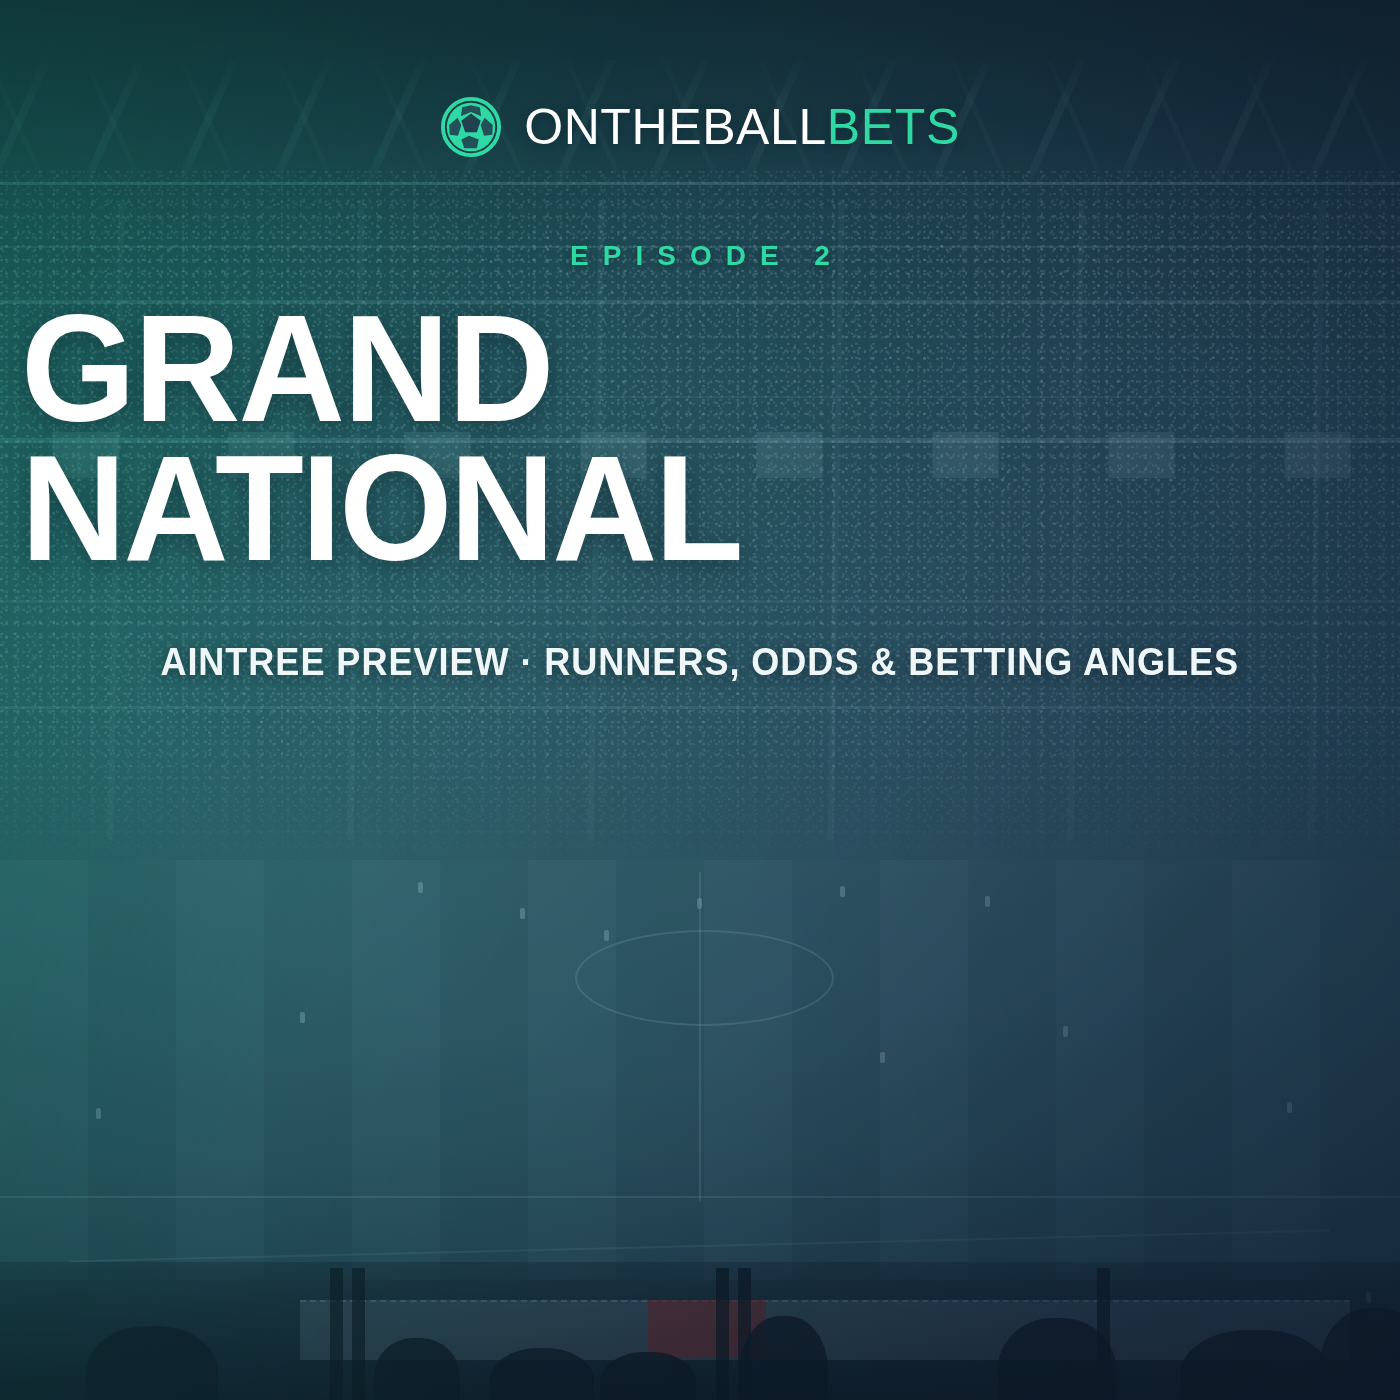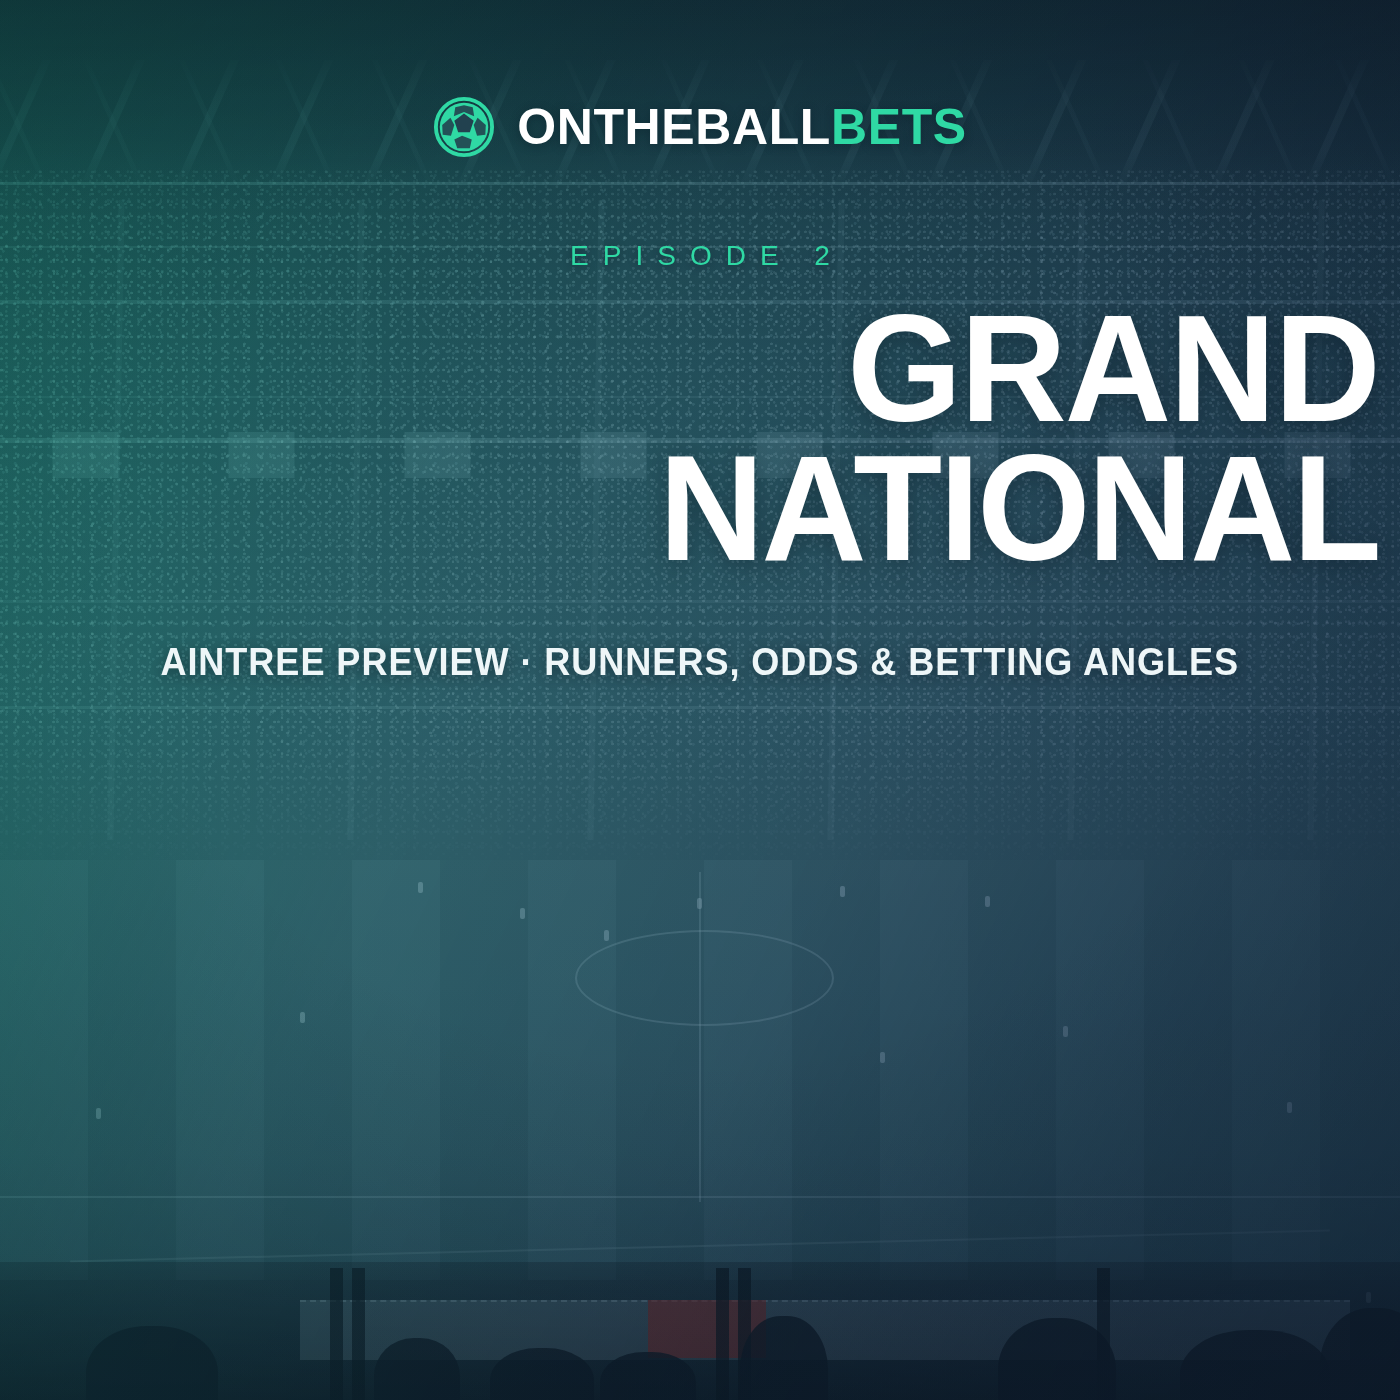--- a/index.html
+++ b/index.html
@@ -223,42 +223,42 @@
   
   .brand {
     display: flex;
     align-items: center;
     gap: 22px;
     margin-top: 96px;
   }
   .ball-icon { width: 62px; height: 62px; display: block; }
   .brand-word {
     font-size: 50px;
-    font-weight: 700;
+    font-weight: 400;
     letter-spacing: 0.012em;
     line-height: 1;
     white-space: nowrap;
     text-shadow: 0 2px 10px rgba(8,24,34,.40);
   }
   .brand-a { color: #ffffff; }
   .brand-b { color: #2fd9a4; }
 
   .episode {
     margin-top: 82px;
     font-size: 28px;
-    font-weight: 400;
+    font-weight: 700;
     letter-spacing: 0.50em;
     text-indent: 0.50em;
     color: #2fd9a4;
     text-shadow: 0 2px 8px rgba(8,24,34,.45);
   }
 
   .title-block {
     margin-top: 26px;
-    text-align: right;
+    text-align: left;
     width: 100%;
   }
   .title-line {
     color: #ffffff;
     font-weight: 700;
     font-size: 152px;
     line-height: 0.93;
     letter-spacing: -0.012em;
     transform: scaleX(0.97);
     text-shadow: 0 5px 24px rgba(8,24,34,.38);

